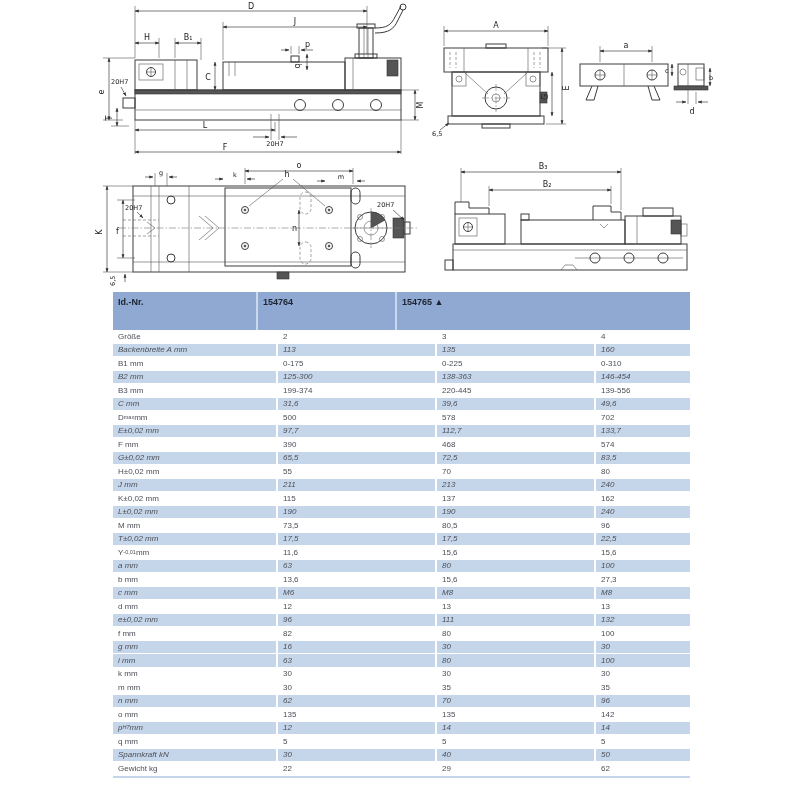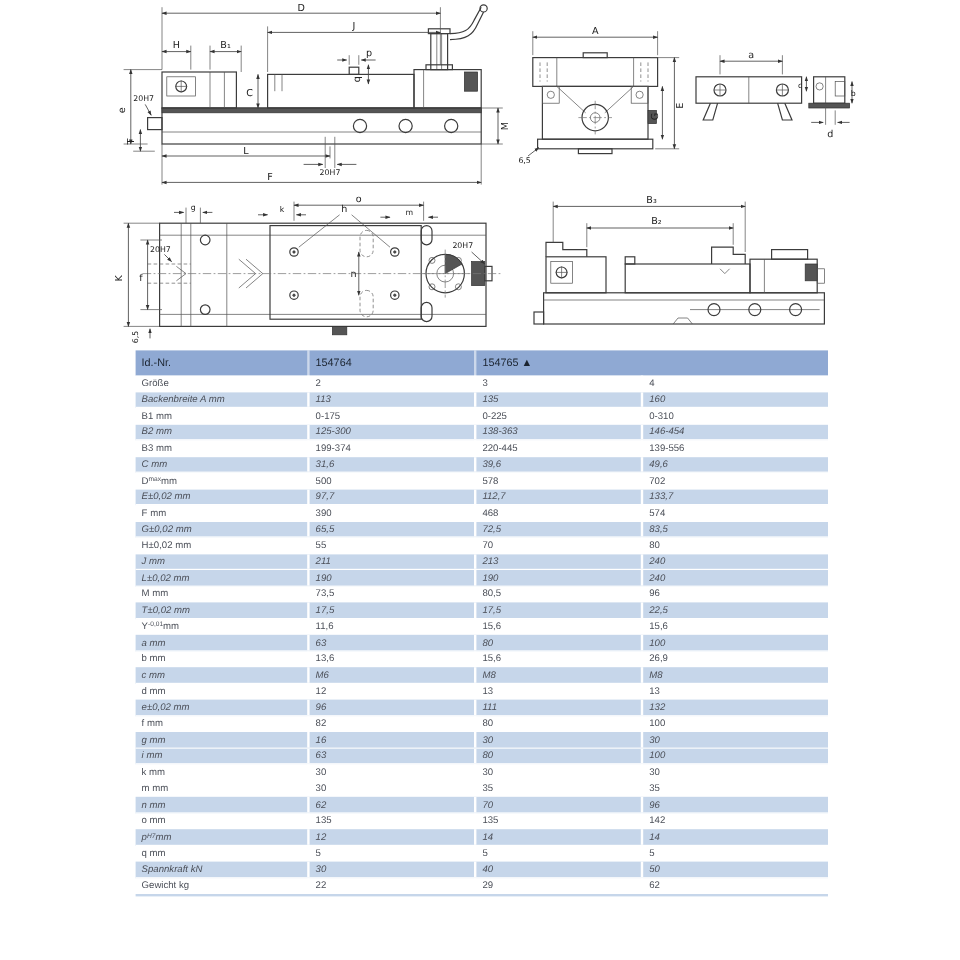--- a/index.html
+++ b/index.html
@@ -29,29 +29,29 @@
   svg text{font-family:"DejaVu Sans",sans-serif;font-size:8px;fill:#222;}
   svg text.sm{font-size:6.5px;}
   svg marker path{fill:#333;stroke:none;}
 
   .spec-table{
     position:absolute;left:113px;top:292px;width:577px;
     border-bottom:2px solid var(--row-alt-bg);
   }
   .thead{
     display:grid;grid-template-columns:143px 139px 139px 156px;
-    background:var(--header-bg);height:21px;box-sizing:border-box;
-    font-weight:normal;font-size:9px;color:var(--header-text);
+    background:var(--header-bg);height:38px;box-sizing:border-box;
+    font-weight:bold;font-size:9px;color:var(--header-text);
   }
   .thead .hc{padding:5px 0 0 5px;border-left:2px solid rgba(255,255,255,.55);box-sizing:border-box;}
   .thead .hc:first-child{border-left:none;}
   .trow{
     display:grid;grid-template-columns:143px 139px 139px 156px;
     height:13.5px;box-sizing:border-box;border-bottom:1px solid #fff;
-    background:#fff;font-size:8px;color:var(--cell-text);
+    background:#fff;font-size:8px;color:var(--cell-text);gap:20px;
   }
   .trow.alt{background:var(--row-alt-bg);font-style:italic;}
   .tc{display:flex;align-items:center;padding-left:5px;border-left:2px solid #fff;box-sizing:border-box;overflow:hidden;white-space:nowrap;}
   .tc:first-child{border-left:none;}
   .tc sub{font-size:5.5px;line-height:1;}
   .tc sup{font-size:5.5px;line-height:1;}
 </style>
 </head>
 <body>
 
@@ -422,20 +422,26 @@
         <div class="tc">55</div>
         <div class="tc">70</div>
         <div class="tc">80</div>
       </div>
       <div class="trow alt">
         <div class="tc">J mm</div>
         <div class="tc">211</div>
         <div class="tc">213</div>
         <div class="tc">240</div>
       </div>
+      <div class="trow">
+        <div class="tc">K±0,02 mm</div>
+        <div class="tc">115</div>
+        <div class="tc">137</div>
+        <div class="tc">162</div>
+      </div>
       <div class="trow alt">
         <div class="tc">L±0,02 mm</div>
         <div class="tc">190</div>
         <div class="tc">190</div>
         <div class="tc">240</div>
       </div>
       <div class="trow">
         <div class="tc">M mm</div>
         <div class="tc">73,5</div>
         <div class="tc">80,5</div>
@@ -460,21 +466,21 @@
       <div class="trow alt">
         <div class="tc">a mm</div>
         <div class="tc">63</div>
         <div class="tc">80</div>
         <div class="tc">100</div>
       </div>
       <div class="trow">
         <div class="tc">b mm</div>
         <div class="tc">13,6</div>
         <div class="tc">15,6</div>
-        <div class="tc">26,9</div>
+        <div class="tc">27,3</div>
       </div>
       <div class="trow alt">
         <div class="tc">c mm</div>
         <div class="tc">M6</div>
         <div class="tc">M8</div>
         <div class="tc">M8</div>
       </div>
       <div class="trow">
         <div class="tc">d mm</div>
         <div class="tc">12</div>

